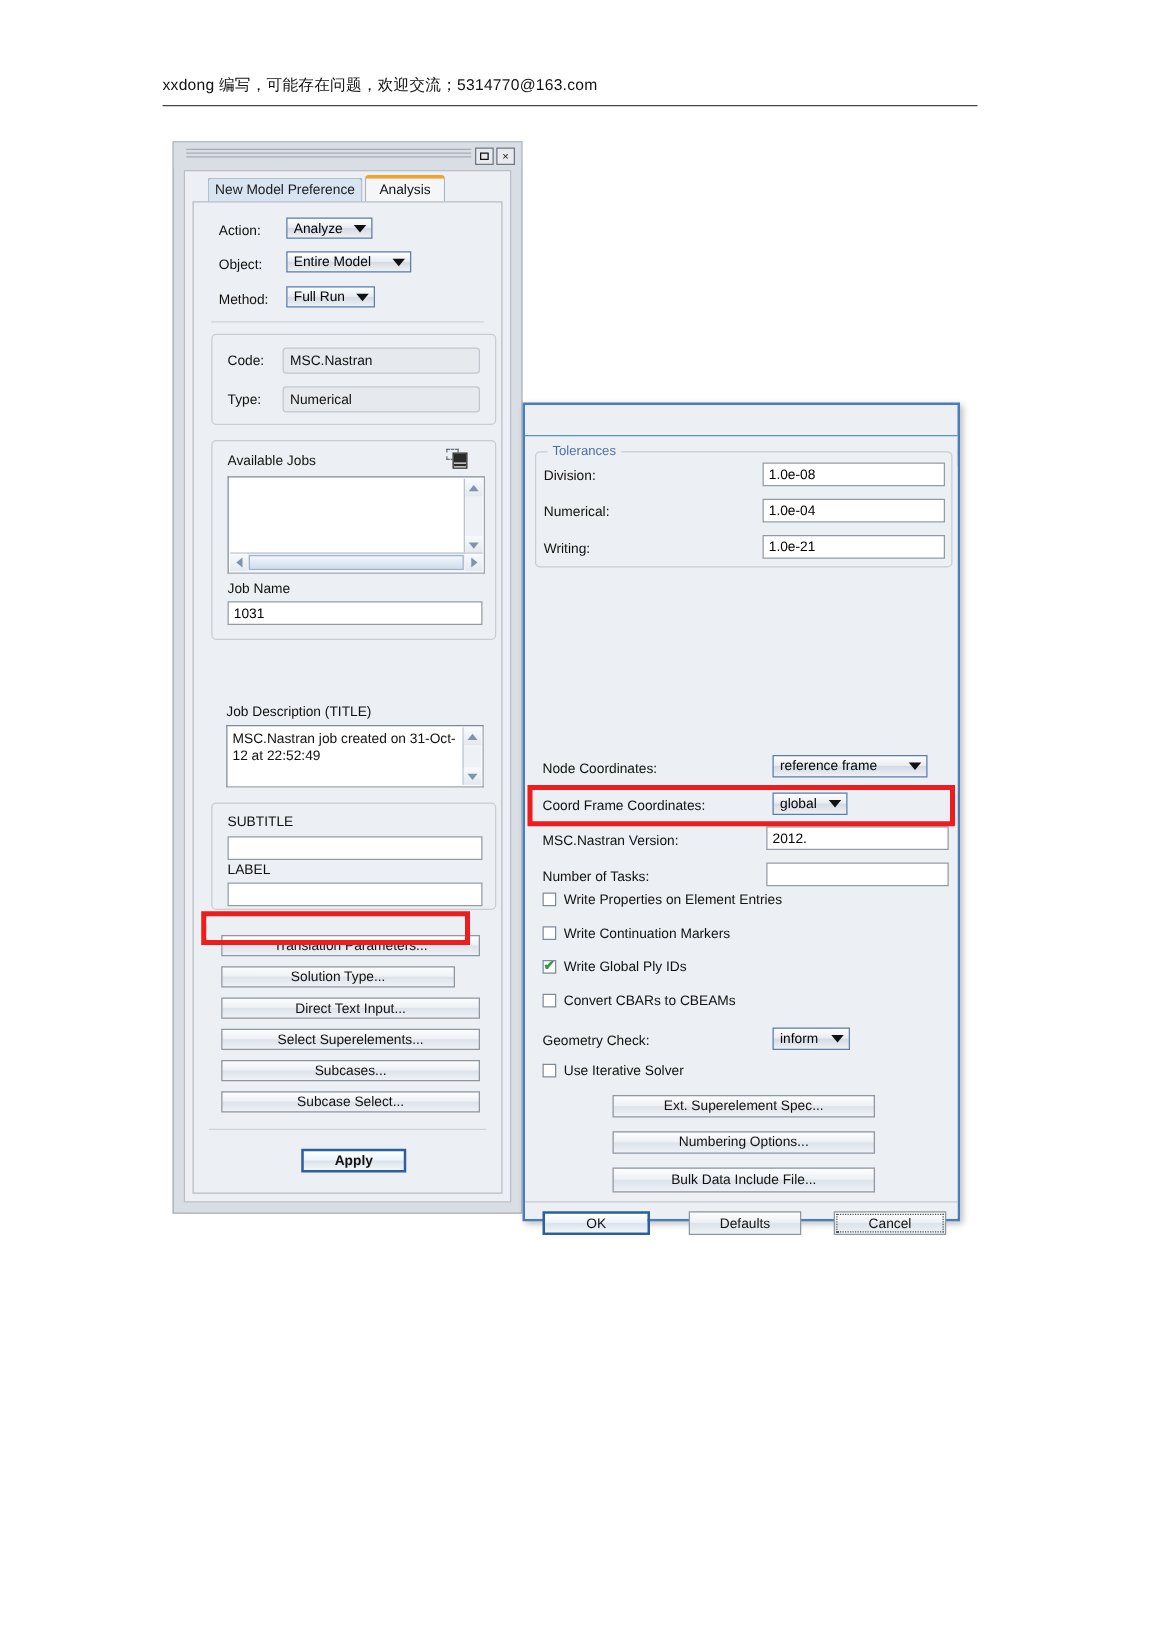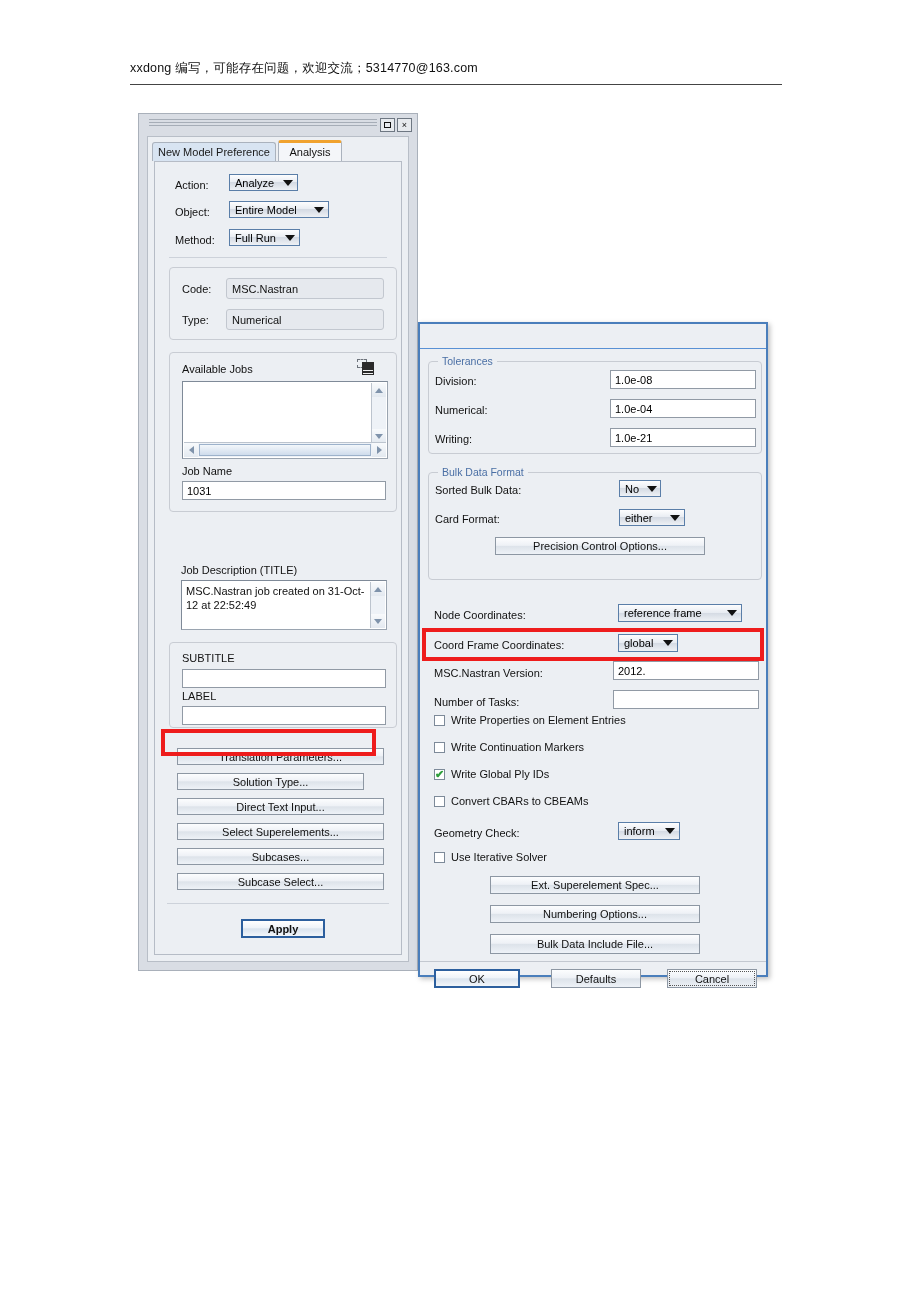--- a/index.html
+++ b/index.html
@@ -102,21 +102,21 @@
     background:linear-gradient(#f3f7fb,#cfdcec);border:1px solid #9db2cb;}
 
   
   .cb{
     width:11px;height:11px;background:#fff;border:1px solid #7d8a99;
     box-sizing:border-box;display:inline-flex;align-items:center;justify-content:center;flex:none;
   }
   .cb .tick{
     color:#2f9e3c;font-size:11px;line-height:9px;font-weight:bold;
   }
-  .cbrow{display:flex;align-items:center;gap:6px;}
+  .cbrow{display:flex;align-items:flex-start;gap:6px;}
 
   
   #analysis-window{
     position:absolute;left:138px;top:113px;width:280px;height:858px;
     background:#d9dde4;border:1px solid #a9b0ba;box-sizing:border-box;
   }
   #analysis-window .win-titlebar{
     position:absolute;left:0;top:0;right:0;height:20px;background:#d9dde4;
   }
   #analysis-window .title-lines{
@@ -133,21 +133,21 @@
   }
   #analysis-window .winbtn.b1{right:22px;}
   #analysis-window .winbtn.b2{right:5px;}
   #analysis-window .sq{width:7px;height:6px;border:1.5px solid #111;box-sizing:border-box;}
 
   #analysis-window .win-body{
     position:absolute;left:8px;top:22px;right:8px;bottom:8px;
     background:#eceff3;border:1px solid #b8bec7;box-sizing:border-box;
   }
 
-  .tabbar{position:absolute;left:4px;top:5px;right:6px;height:20px;text-decoration:underline;}
+  .tabbar{position:absolute;left:18px;top:5px;right:6px;height:20px;text-decoration:underline;}
   .tab{
     position:absolute;top:0;height:19px;box-sizing:border-box;
     font-size:11px;display:flex;align-items:center;justify-content:center;
     border:1px solid #aab2bd;border-bottom:none;
     border-top-left-radius:3px;border-top-right-radius:3px;
   }
   .tab.inactive{background:#d8e4f2;color:#1a1a1a;}
   .tab.active{background:#f4f6f9;color:#111;border-top:3px solid #f0a22e;height:21px;}
   .tabpane{
     position:absolute;left:6px;top:24px;right:6px;bottom:6px;
@@ -382,39 +382,20 @@
       <div class="txtfield" style="position:absolute;left:181px;top:37px;width:146px;height:19px;">
         <span>1.0e-04</span>
       </div>
 
       <div class="lbl" style="position:absolute;left:6px;top:71px;">Writing:</div>
       <div class="txtfield" style="position:absolute;left:181px;top:66px;width:146px;height:19px;">
         <span>1.0e-21</span>
       </div>
     </div>
 
-    <div class="groupbox" style="left:8px;top:123px;width:334px;height:108px;position:absolute;">
-      <div class="gb-title">Bulk Data Format</div>
-
-      <div class="lbl" style="position:absolute;left:6px;top:11px;">Sorted Bulk Data:</div>
-      <div class="combo" style="position:absolute;left:190px;top:7px;width:42px;height:17px;">
-        <span>No</span>
-        <span class="arrow"></span>
-      </div>
-
-      <div class="lbl" style="position:absolute;left:6px;top:40px;">Card Format:</div>
-      <div class="combo" style="position:absolute;left:190px;top:36px;width:66px;height:17px;">
-        <span>either</span>
-        <span class="arrow"></span>
-      </div>
-
-      <div class="btn" style="position:absolute;left:66px;top:64px;width:210px;height:18px;">
-        <span>Precision Control Options...</span>
-      </div>
-    </div>
 
     <div class="lbl" style="position:absolute;left:14px;top:260px;">Node Coordinates:</div>
     <div class="combo" style="position:absolute;left:198px;top:255px;width:124px;height:18px;">
       <span>reference frame</span>
       <span class="arrow"></span>
     </div>
 
     <div class="lbl" style="position:absolute;left:14px;top:290px;">Coord Frame Coordinates:</div>
     <div class="combo" style="position:absolute;left:198px;top:285px;width:60px;height:18px;">
       <span>global</span>

